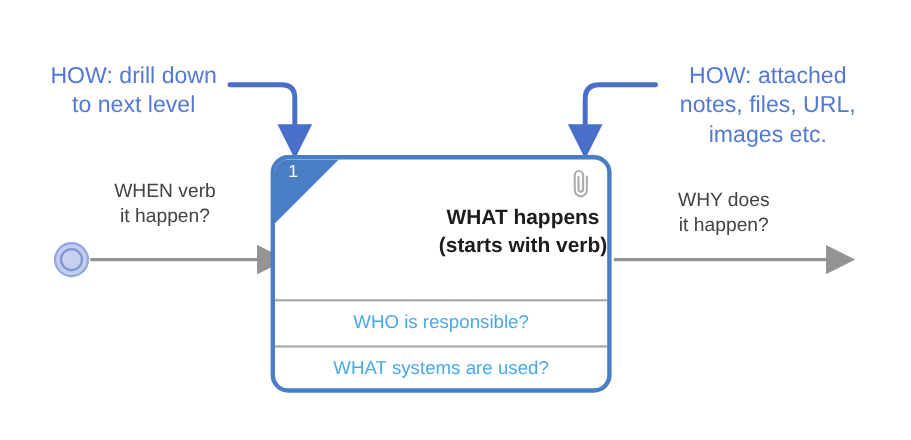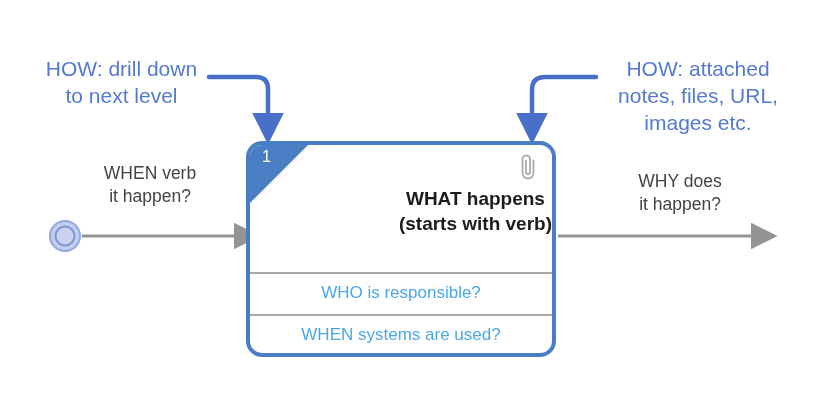--- a/index.html
+++ b/index.html
@@ -50,21 +50,21 @@
     text-align: center;
     white-space: pre-line;
     font-family: "Liberation Sans", sans-serif;
   }
   #label-when {
     left: 75px;
     top: 162px;
     width: 150px;
   }
   #label-why {
-    left: 605px;
+    left: 583px;
     top: 170px;
     width: 150px;
   }
 
   
   #vector {
     position: absolute;
     left: 0;
     top: 0;
     width: 828px;
@@ -209,18 +209,18 @@
     <div id="card-main">
       <div id="card-main-text">WHAT happens
 (starts with verb)</div>
     </div>
 
     <div class="card-row" id="card-row-who">
       <div class="card-row-text">WHO is responsible?</div>
     </div>
 
     <div class="card-row" id="card-row-what">
-      <div class="card-row-text">WHEN systems are used?</div>
+      <div class="card-row-text">WHAT systems are used?</div>
     </div>
 
   </div>
 
 </div>
 
 </body></html>

